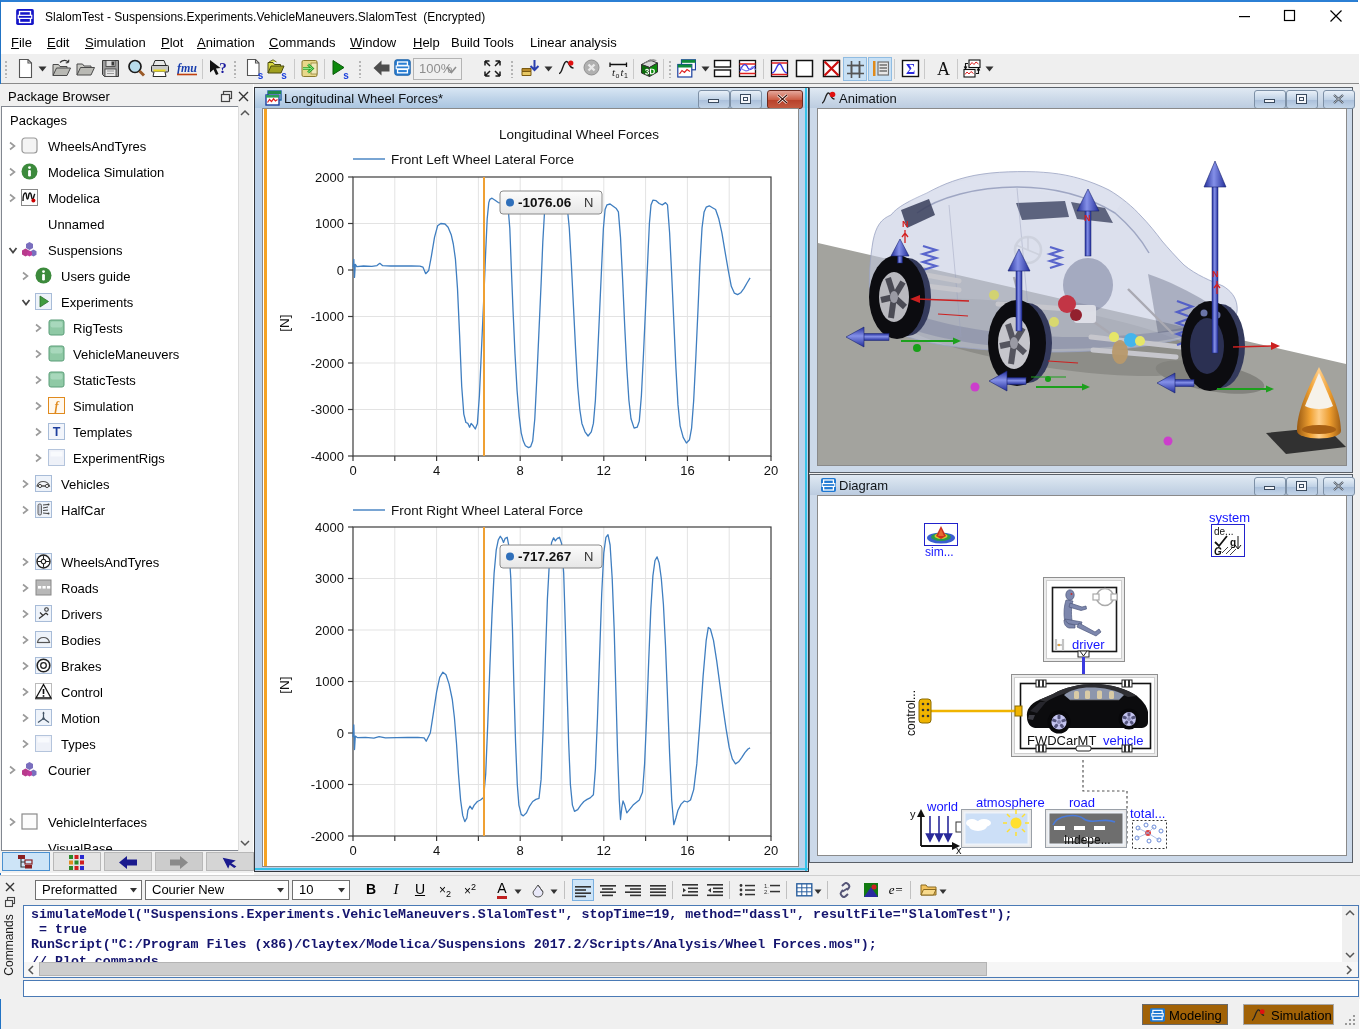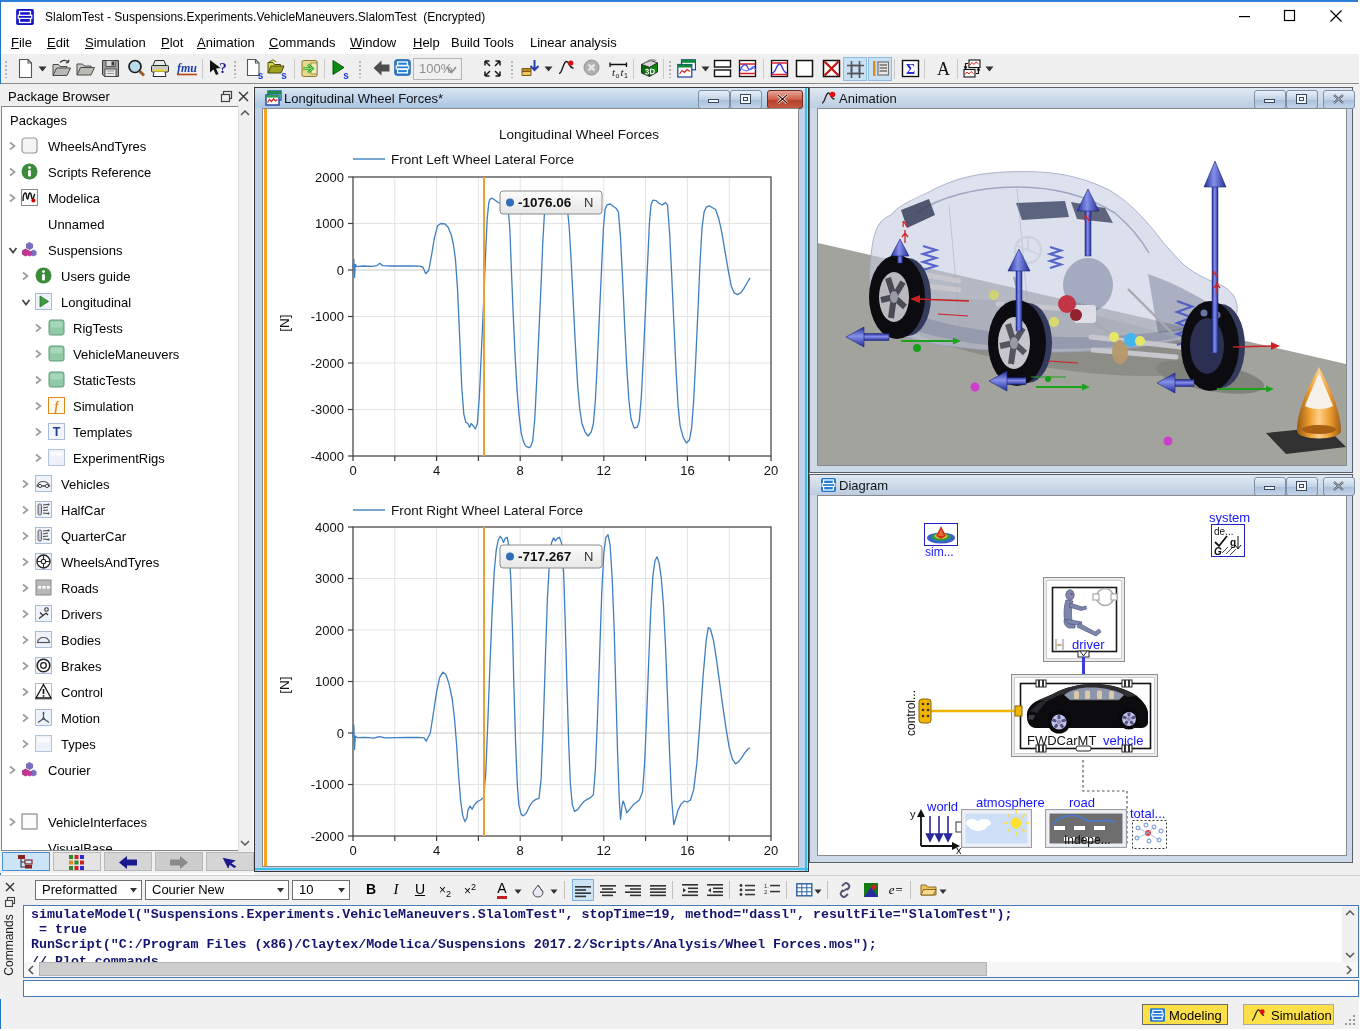--- a/index.html
+++ b/index.html
@@ -49,21 +49,21 @@
 #cmdpanel{position:absolute;left:0px;top:875px;width:1360px;height:124px;background:#f0f0f0;border-top:1px solid #cfcfcf;box-sizing:border-box;}
 #cmdstrip{position:absolute;left:0;top:0;width:22px;height:124px;font-size:12px;color:#1a1a1a;}
 #cmdtools{position:absolute;left:22px;top:1px;width:1338px;height:28px;font-size:13px;margin-left:12px;}
 .cdrop{position:absolute;top:3px;height:20px;background:#ffffff;border:1px solid #707070;box-sizing:border-box;font-size:13px;color:#000;}
 .cbtn{position:absolute;top:2px;width:22px;height:22px;text-align:center;}
 #cmdtext{position:absolute;left:23px;top:29px;width:1336px;height:73px;background:#ffffff;border:1px solid #4a7ab5;box-sizing:border-box;
  font-family:"Liberation Mono",monospace;font-size:13.3px;font-weight:bold;color:#14146e;}
 #cmdinput{position:absolute;left:23px;top:104px;width:1336px;height:17px;background:#ffffff;border:1px solid #4a7ab5;box-sizing:border-box;}
 
 #statusbar{position:absolute;left:1px;top:999px;width:1358px;height:30px;background:#f0f0f0;font-size:13px;color:#000;}
-.stab{position:absolute;top:5px;height:21px;background:#fde047;box-sizing:border-box;}
+.stab{position:absolute;top:5px;height:21px;background:#a16207;box-sizing:border-box;}
 </style>
 </head>
 <body>
 <div id="appframe"></div>
 
 <div id="titlebar">
  <svg id="titleicon" viewBox="0 0 21 19">
   <rect x="0" y="0" width="21" height="19" rx="2" fill="#1414c8"></rect>
   <rect x="4" y="3" width="13" height="5" fill="none" stroke="#fff" stroke-width="1.6"></rect>
   <rect x="4" y="11" width="13" height="5" fill="none" stroke="#fff" stroke-width="1.6"></rect>
@@ -308,21 +308,21 @@
       </div>
 <div class="trow" style="top:52px">
         <svg class="exp" style="left:5px;top:7px" width="10" height="12" viewBox="0 0 10 12">
           <path d="M3 2.5 L7.5 6 L3 9.5" fill="none" stroke="#9a9a9a" stroke-width="1.6"></path>
         </svg>
         <svg class="ticon" style="left:19px" width="17" height="17" viewBox="0 0 17 17">
           <circle cx="8.5" cy="8.5" r="8" fill="#3c8a3c"></circle>
           <circle cx="8.5" cy="4.6" r="1.4" fill="#fff"></circle>
           <rect x="7.1" y="7" width="2.8" height="6.5" rx="1.2" fill="#fff"></rect>
         </svg>
-        <span class="lbl" style="left:46px">Scripts Reference</span>
+        <span class="lbl" style="left:46px">Modelica Simulation</span>
       </div>
 <div class="trow" style="top:78px">
         <svg class="exp" style="left:5px;top:7px" width="10" height="12" viewBox="0 0 10 12">
           <path d="M3 2.5 L7.5 6 L3 9.5" fill="none" stroke="#9a9a9a" stroke-width="1.6"></path>
         </svg>
         <svg class="ticon" style="left:19px" width="17" height="17" viewBox="0 0 17 17">
           <rect x="0.5" y="0.5" width="16" height="16" fill="#fdfdfd" stroke="#888"></rect>
           <path d="M2 12 C2 7 3 4 4.5 4 C6 4 5 10 6.5 10 C8 10 7 4 9 4 C11 4 10 10 11.5 10 C13 10 12.5 6 14 5" fill="none" stroke="#111" stroke-width="1.4"></path>
           <circle cx="12.4" cy="11.5" r="2" fill="#cc0000"></circle>
         </svg>
@@ -355,21 +355,21 @@
         <span class="lbl" style="left:59px">Users guide</span>
       </div>
 <div class="trow" style="top:182px">
         <svg class="exp" style="left:18px;top:7px" width="12" height="12" viewBox="0 0 12 12">
           <path d="M2.5 4 L6 8.5 L9.5 4" fill="none" stroke="#444" stroke-width="1.7"></path>
         </svg>
         <svg class="ticon" style="left:33px" width="17" height="17" viewBox="0 0 17 17">
           <rect x="0.5" y="0.5" width="16" height="16" fill="#eef3fa" stroke="#a8bcd8"></rect>
           <polygon points="5,3 13.5,8.5 5,14" fill="#3f9c3f" stroke="#2a6e2a" stroke-width="0.8"></polygon>
         </svg>
-        <span class="lbl" style="left:59px">Longitudinal</span>
+        <span class="lbl" style="left:59px">Experiments</span>
       </div>
 <div class="trow" style="top:208px">
         <svg class="exp" style="left:31px;top:7px" width="10" height="12" viewBox="0 0 10 12">
           <path d="M3 2.5 L7.5 6 L3 9.5" fill="none" stroke="#9a9a9a" stroke-width="1.6"></path>
         </svg>
         <svg class="ticon" style="left:46px" width="17" height="17" viewBox="0 0 17 17">
           <rect x="1" y="1" width="15" height="15" rx="2" fill="#8fc9a5" stroke="#5a9d78"></rect>
           <rect x="2.5" y="2.5" width="12" height="6" rx="2" fill="#a8d8bc" stroke="none"></rect>
         </svg>
         <span class="lbl" style="left:71px">RigTests</span>
@@ -442,33 +442,20 @@
           <path d="M3 2.5 L7.5 6 L3 9.5" fill="none" stroke="#9a9a9a" stroke-width="1.6"></path>
         </svg>
         <svg class="ticon" style="left:33px" width="17" height="17" viewBox="0 0 17 17">
           <rect x="0.5" y="0.5" width="16" height="16" fill="#eef3fa" stroke="#a8bcd8"></rect>
           <rect x="3" y="3" width="3.5" height="11" rx="1.5" fill="#c8cdd8" stroke="#555" stroke-width="0.9"></rect>
           <path d="M8 4 L13 3.5 M8 7 L13 6 M8 9.5 L13 9 M8 12 L13 12.5" stroke="#444" stroke-width="1"></path>
           <circle cx="13.5" cy="3.5" r="1" fill="#444"></circle>
           <circle cx="13.5" cy="12.5" r="1" fill="#444"></circle>
         </svg>
         <span class="lbl" style="left:59px">HalfCar</span>
-      </div>
-<div class="trow" style="top:416px">
-        <svg class="exp" style="left:18px;top:7px" width="10" height="12" viewBox="0 0 10 12">
-          <path d="M3 2.5 L7.5 6 L3 9.5" fill="none" stroke="#9a9a9a" stroke-width="1.6"></path>
-        </svg>
-        <svg class="ticon" style="left:33px" width="17" height="17" viewBox="0 0 17 17">
-          <rect x="0.5" y="0.5" width="16" height="16" fill="#eef3fa" stroke="#a8bcd8"></rect>
-          <rect x="3" y="3" width="3.5" height="11" rx="1.5" fill="#c8cdd8" stroke="#555" stroke-width="0.9"></rect>
-          <path d="M8 4 L13 3.5 M8 7 L13 6 M8 9.5 L13 9 M8 12 L13 12.5" stroke="#444" stroke-width="1"></path>
-          <circle cx="13.5" cy="3.5" r="1" fill="#444"></circle>
-          <circle cx="13.5" cy="12.5" r="1" fill="#444"></circle>
-        </svg>
-        <span class="lbl" style="left:59px">QuarterCar</span>
       </div>
 <div class="trow" style="top:442px">
         <svg class="exp" style="left:18px;top:7px" width="10" height="12" viewBox="0 0 10 12">
           <path d="M3 2.5 L7.5 6 L3 9.5" fill="none" stroke="#9a9a9a" stroke-width="1.6"></path>
         </svg>
         <svg class="ticon" style="left:33px" width="17" height="17" viewBox="0 0 17 17">
           <rect x="0.5" y="0.5" width="16" height="16" fill="#eef3fa" stroke="#a8bcd8"></rect>
           <circle cx="8.5" cy="8.5" r="6.5" fill="#fff" stroke="#222" stroke-width="1.4"></circle>
           <circle cx="8.5" cy="8.5" r="2.2" fill="none" stroke="#222" stroke-width="1.1"></circle>
           <path d="M8.5 2.5 L8.5 6.3 M8.5 10.7 L8.5 14.5 M2.5 8.5 L6.3 8.5 M10.7 8.5 L14.5 8.5" stroke="#222" stroke-width="1.1"></path>

